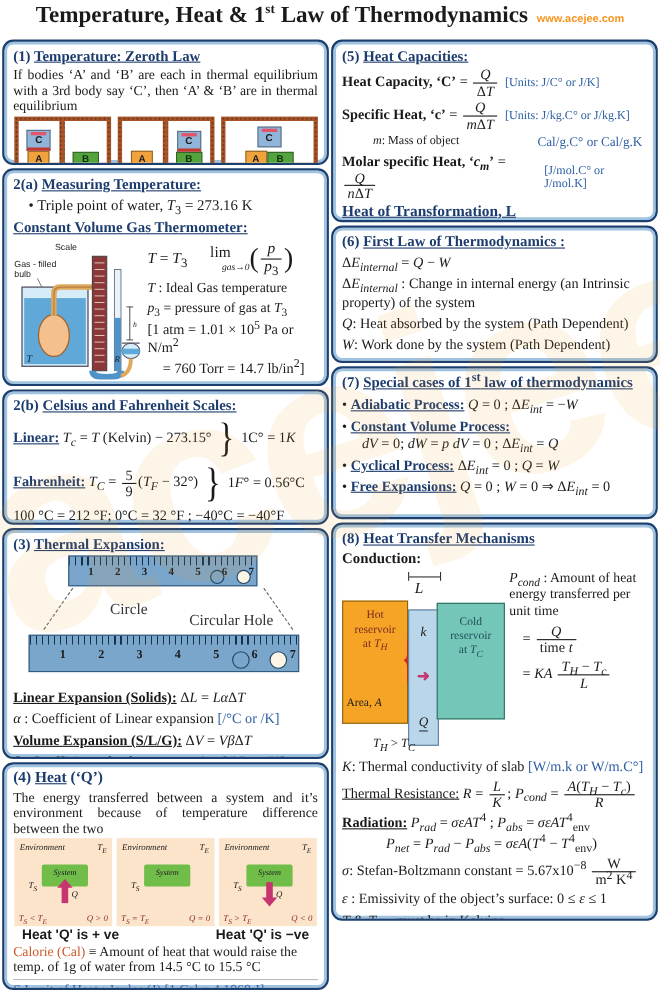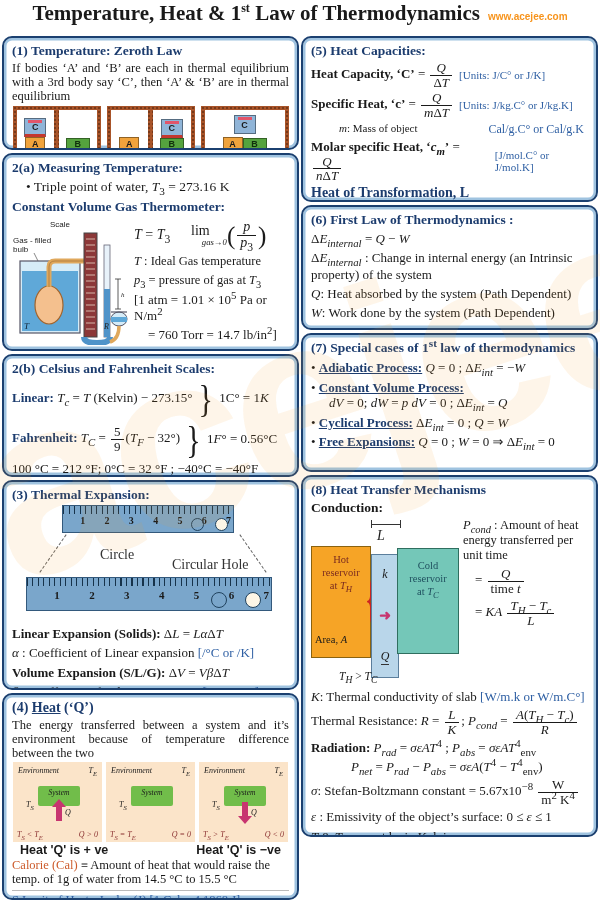--- a/index.html
+++ b/index.html
@@ -11,21 +11,21 @@
   .header{position:absolute;top:2px;left:0;width:600px;text-align:center;line-height:1.1;}
   .title{font-size:21px;font-weight:bold;}
   .title sup{font-size:12px;}
   .site{font-family:"Liberation Sans",sans-serif;font-weight:bold;font-size:10px;color:#f7941d;margin-left:4px;}
   .col{position:absolute;top:36px;width:297px;}
   .col.left{left:2px;}
   .col.right{left:301px;}
   .sec{box-sizing:border-box;border:2.5px solid #1b4070;border-radius:10px;background:#fff;
        box-shadow:inset 0 0 0 2.5px #9fc3e0;padding:5px 8px;margin-bottom:3px;overflow:hidden;position:relative;}
   .sec-head{font-size:13.5px;font-weight:bold;color:#1c3c6e;margin-bottom:2px;}
-  .ul{}
+  .ul{text-decoration:underline;}
   .blue{color:#2e5fa3;}
   .body{margin:2px 0;font-size:12.5px;line-height:1.13;text-align:justify;}
   .fline{font-size:13px;margin:3px 0;line-height:1.25;}
   .small{font-size:11px;}
   
   .frac{display:inline-block;text-align:center;vertical-align:middle;line-height:1.05;margin:0 2px;}
   .frac .nu{display:block;padding:0 3px;border-bottom:1px solid #1a1a1a;}
   .frac .de{display:block;padding:0 3px;}
   .limstk{display:inline-flex;flex-direction:column;align-items:center;vertical-align:middle;line-height:1;}
   .limstk .limsub{font-size:0.62em;font-style:italic;padding-left:28px;}

